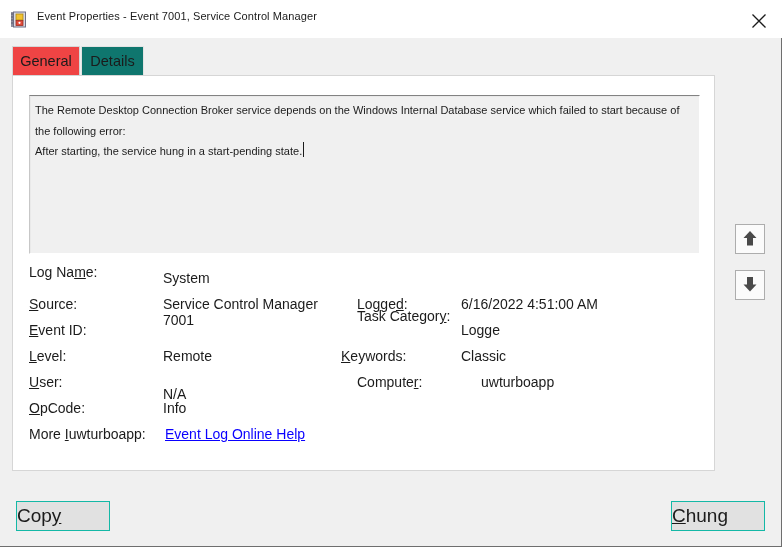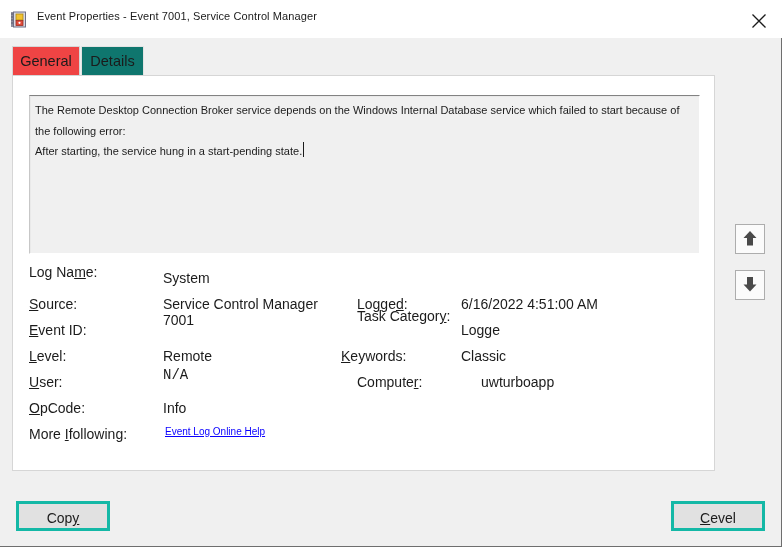--- a/index.html
+++ b/index.html
@@ -139,21 +139,21 @@
   .fld-value {
     position: absolute;
     font-size: 14px;
     color: #1b1b1b;
     white-space: nowrap;
   }
   .acc { text-decoration: underline; text-underline-offset: 1px; }
 
   #link-more {
     position: absolute;
-    font-size: 10px;
+    font-size: 14px;
     color: #0a00ff;
     text-decoration: underline;
     text-underline-offset: 1px;
     white-space: nowrap;
     cursor: pointer;
   }
 
   
   .navbtn {
     position: absolute;
@@ -172,25 +172,25 @@
     position: absolute;
     left: 0; top: 487px;
     width: 781px; height: 1px;
     background: #f0f0f0;
   }
   .pushbtn {
     position: absolute;
     height: 30px;
     box-sizing: border-box;
     background: #e1e1e1;
-    border: 3px solid #14b8a6;
-    font-size: 14px;
+    border: 1px solid #14b8a6;
+    font-size: 19px;
     color: #1b1b1b;
     line-height: 28px;
-    text-align: center;
+    text-align: left;
     cursor: default;
     font-family: "Liberation Sans", sans-serif;
   }
   #btn-copy  { left: 16px;  top: 501px; width: 94px; }
   #btn-close { left: 671px; top: 501px; width: 94px; }
 </style>
 </head>
 <body>
 
 <div id="window">
@@ -228,27 +228,27 @@
       <div id="msgtext"><span>The Remote Desktop Connection Broker service depends on the Windows Internal Database service which failed to start because of the following error:
 After starting, the service hung in a start-pending state.</span><span id="caret"></span></div>
     </div>
 
     <div class="fld-label" style="left:16px; top:188px;"><span>Log Na</span><span class="acc">m</span><span>e:</span></div>
     <div class="fld-label" style="left:16px; top:220px;"><span></span><span class="acc">S</span><span>ource:</span></div>
     <div class="fld-label" style="left:16px; top:246px;"><span></span><span class="acc">E</span><span>vent ID:</span></div>
     <div class="fld-label" style="left:16px; top:272px;"><span></span><span class="acc">L</span><span>evel:</span></div>
     <div class="fld-label" style="left:16px; top:298px;"><span></span><span class="acc">U</span><span>ser:</span></div>
     <div class="fld-label" style="left:16px; top:324px;"><span></span><span class="acc">O</span><span>pCode:</span></div>
-    <div class="fld-label" style="left:16px; top:350px;"><span>More </span><span class="acc">I</span><span>following:</span></div>
+    <div class="fld-label" style="left:16px; top:350px;"><span>More </span><span class="acc">I</span><span>uwturboapp:</span></div>
 
     <div class="fld-value" style="left:150px; top:194px;">System</div>
     <div class="fld-value" style="left:150px; top:220px;">Service Control Manager</div>
     <div class="fld-value" style="left:150px; top:236px;text-align:center;">7001</div>
     <div class="fld-value" style="left:150px; top:272px;">Remote</div>
-    <div class="fld-value" style="left:150px; top:291px;font-family:Liberation Mono, monospace;">N/A</div>
+    <div class="fld-value" style="left:150px; top:310px;">N/A</div>
     <div class="fld-value" style="left:150px; top:324px;">Info</div>
     <a id="link-more" style="left:152px; top:350px;">Event Log Online Help</a>
 
     <div class="fld-label" style="left:344px; top:220px;"><span>Logge</span><span class="acc">d</span><span>:</span></div>
     <div class="fld-label" style="left:344px; top:232px;"><span>Task Categor</span><span class="acc">y</span><span>:</span></div>
     <div class="fld-label" style="left:328px; top:272px;"><span></span><span class="acc">K</span><span>eywords:</span></div>
     <div class="fld-label" style="left:344px; top:298px;"><span>Compute</span><span class="acc">r</span><span>:</span></div>
 
     <div class="fld-value" style="left:448px; top:220px;">6/16/2022 4:51:00 AM</div>
     <div class="fld-value" style="left:448px; top:246px;">Logge</div>
@@ -266,15 +266,15 @@
   <div id="btn-down" class="navbtn">
     <span>
       <svg width="16" height="17" viewBox="0 0 16 17">
         <path d="M8 15.5 L14.5 8.5 L11 8.5 L11 1 L5 1 L5 8.5 L1.5 8.5 Z" fill="#4a4a4a"></path>
       </svg>
     </span>
   </div>
 
   <div id="footer-sep"></div>
   <div id="btn-copy" class="pushbtn"><span>Cop</span><span class="acc">y</span><span></span></div>
-  <div id="btn-close" class="pushbtn"><span></span><span class="acc">C</span><span>evel</span></div>
+  <div id="btn-close" class="pushbtn"><span></span><span class="acc">C</span><span>hung</span></div>
 
 </div>
 
 </body></html>

